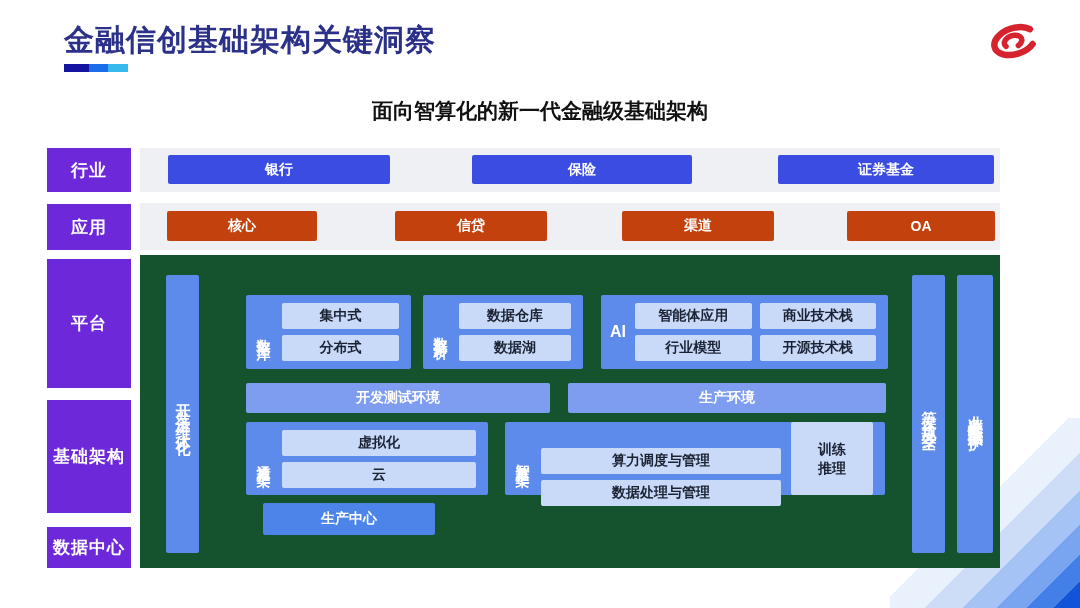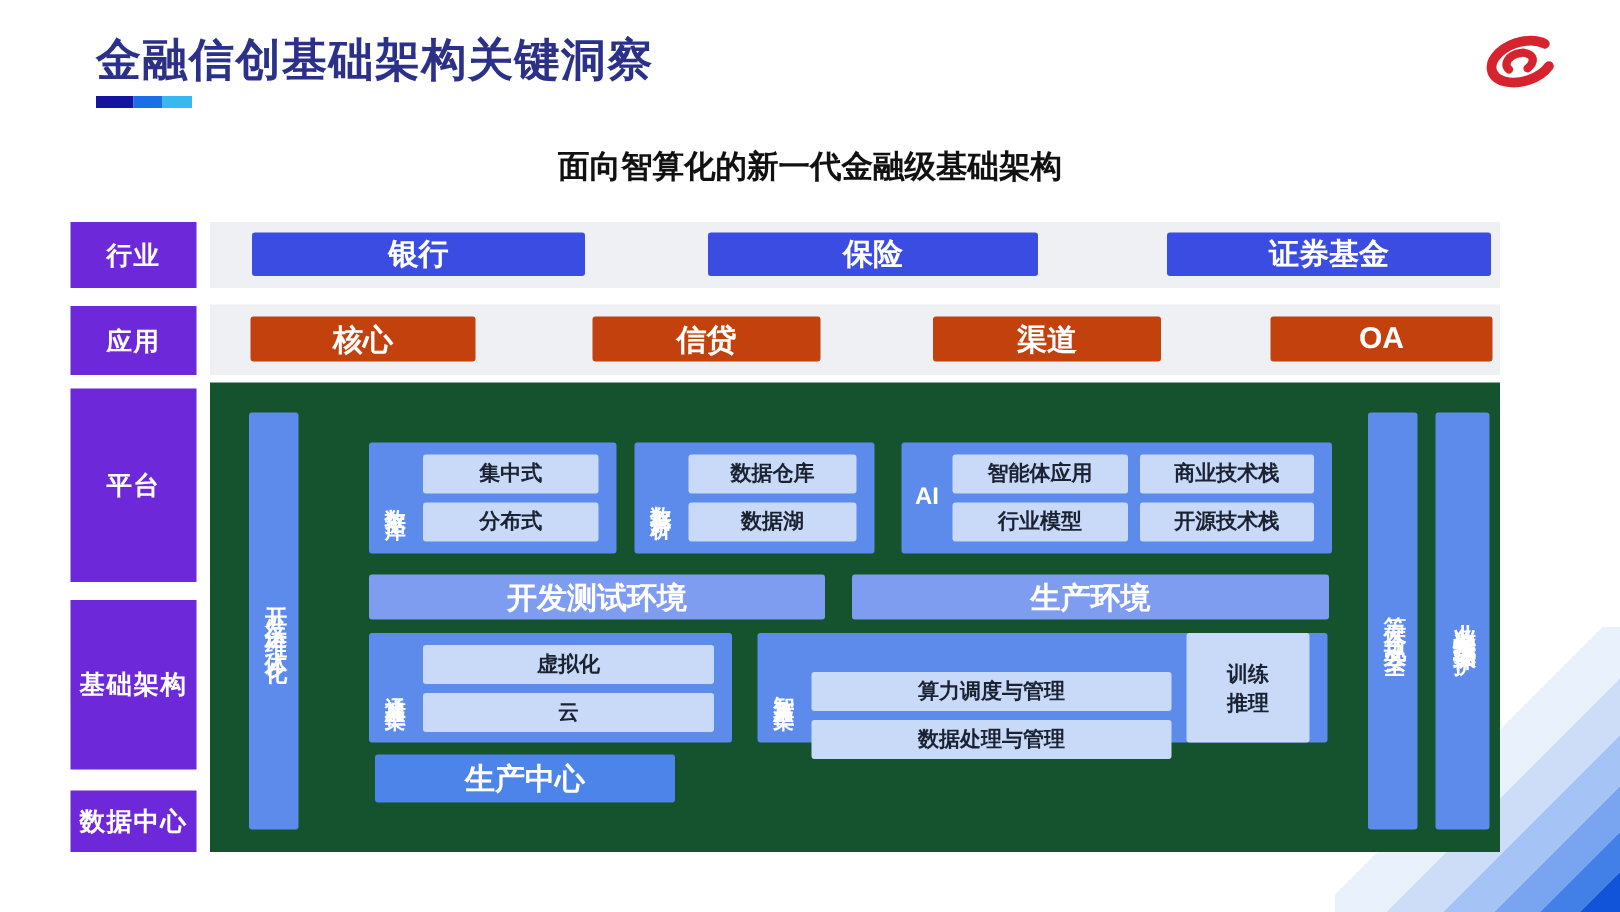--- a/index.html
+++ b/index.html
@@ -35,21 +35,21 @@
   .rail{
     left:47px;width:84px;background:#6d28d9;color:#ffffff;
     font-size:17px;font-weight:bold;letter-spacing:1px;text-align:center;
   }
 
   
   .strip{left:140px;width:860px;background:#EEF0F3;z-index:1;}
   .panel{left:140px;top:255px;width:860px;height:313px;background:#14532d;z-index:1;}
 
   
-  .btn{color:#ffffff;font-weight:bold;font-size:20px;border-radius:2px;}
+  .btn{color:#ffffff;font-weight:bold;font-size:14px;border-radius:2px;}
   .royal{background:#3B4CE2;}
   .medblue{background:#c2410c;}
   .peri{background:#7F9DF0;}
   .center-btn{background:#4C84E9;}
 
   
   .sect{background:#5C8BEB;border-radius:2px;display:flex;align-items:center;}
   .vtext{
     writing-mode:vertical-rl;text-orientation:upright;
     color:#ffffff;font-weight:bold;font-size:14px;letter-spacing:3px;
@@ -167,21 +167,21 @@
   <div class="abs sect" style="left:365px;top:167px;width:380px;height:73px;">
     <div class="vtext sect-label">智算框架</div>
     <div class="stack" style="padding-right:0;margin-top:36px;">
       <div class="chip">算力调度与管理</div>
       <div class="chip">数据处理与管理</div>
     </div>
     <div class="chip side-chip">训练
 推理</div>
   </div>
 
-  <div class="abs btn center-btn flexc" style="left:110px;top:248px;width:200px;height:32px;">生产中心</div>
+  <div class="abs btn center-btn flexc" style="left:123px;top:248px;width:172px;height:32px;">生产中心</div>
 
   <div class="abs vbar" style="left:772px;top:20px;width:33px;height:278px;">
     <div class="vtext" style="letter-spacing:5px;">等保合规安全</div>
   </div>
   <div class="abs vbar" style="left:817px;top:20px;width:36px;height:278px;">
     <div class="vtext" style="letter-spacing:2px;">业务连续性及数据保护</div>
   </div>
 
 </div>
 

